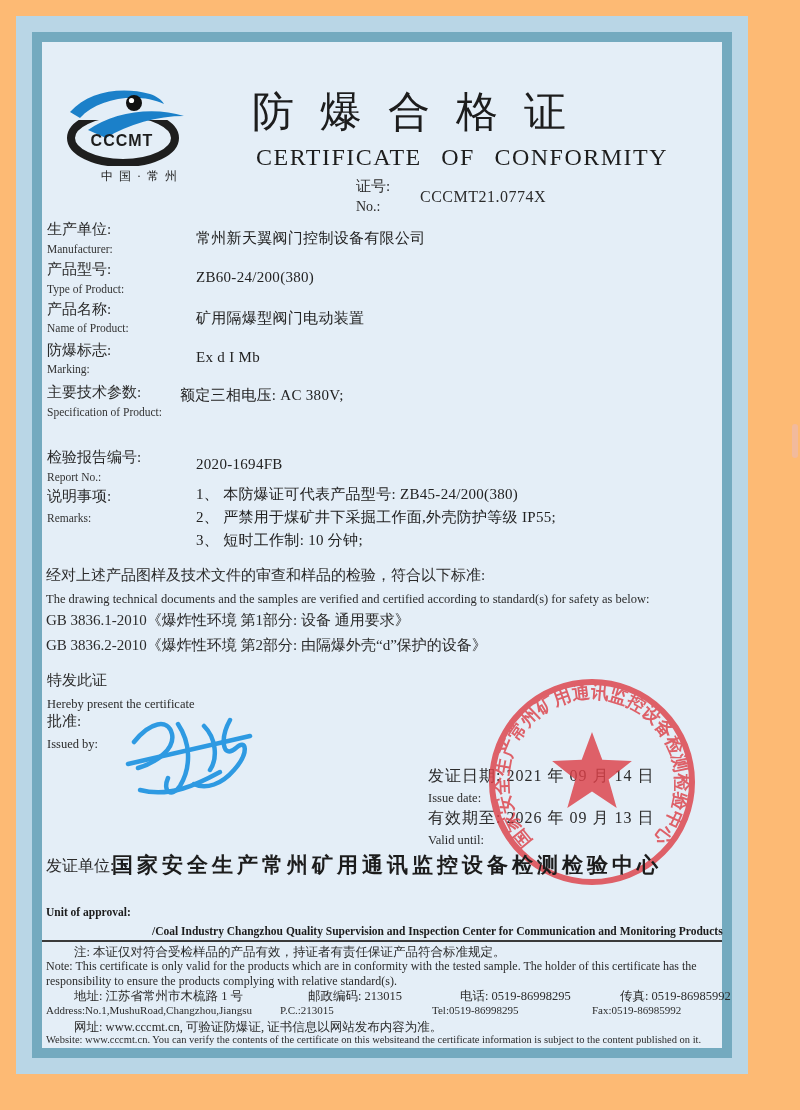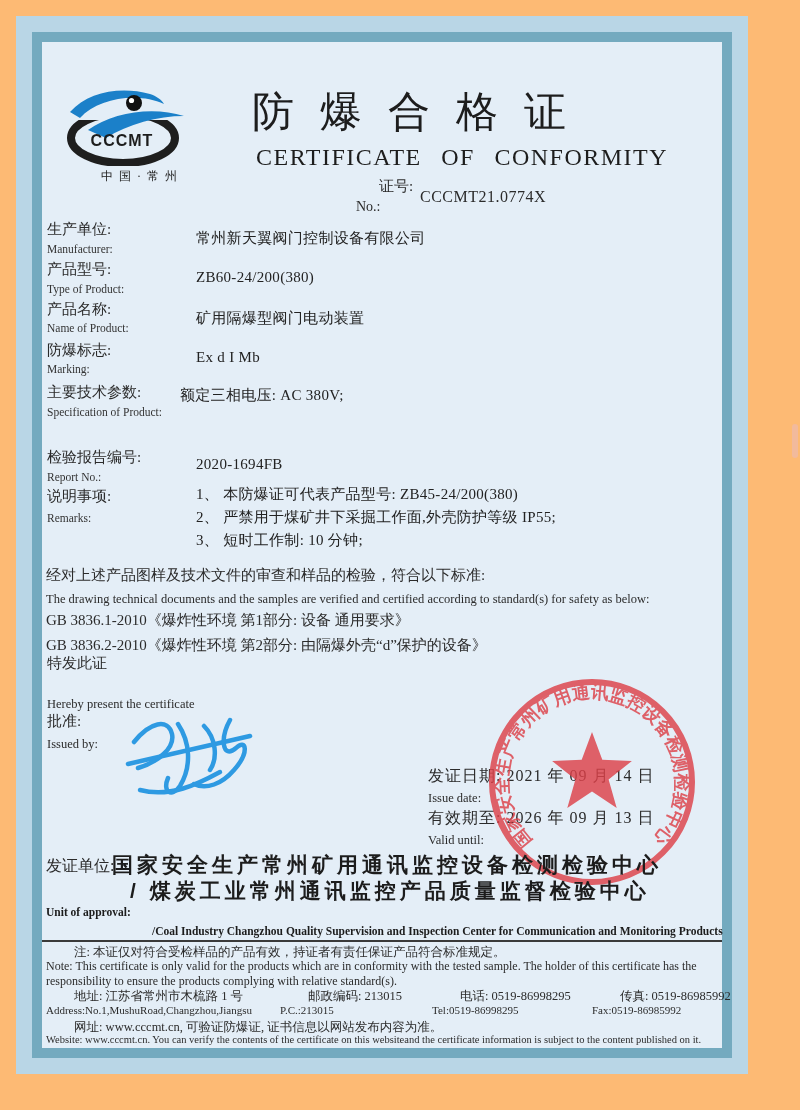--- a/index.html
+++ b/index.html
@@ -4,21 +4,21 @@
 <style>
   html,body{margin:0;padding:0;background:#ffffff;}
   .cert{position:relative;width:800px;height:1110px;background:#fdba74;overflow:hidden;
         font-family:"Liberation Serif","DejaVu Serif",serif;color:#2b2b2b;}
   .band1{position:absolute;left:16px;top:16px;width:732px;height:1058px;background:#b9d6e6;}
   .band2{position:absolute;left:32px;top:32px;width:700px;height:1026px;background:#74aabf;}
   .paper{position:absolute;left:42px;top:42px;width:680px;height:1006px;background:#e4eef7;}
   .abs{position:absolute;white-space:nowrap;}
   .title-zh{left:252px;top:84px;font-size:42px;letter-spacing:26px;color:#1d1d1d;font-weight:500;}
   .title-en{left:256px;top:144px;font-size:24px;letter-spacing:1.5px;word-spacing:12px;color:#1d1d1d;}
-  .certno-zh{left:356px;top:177px;font-size:15px;margin-left:23px;}
+  .certno-zh{left:356px;top:177px;font-size:15px;}
   .certno-en{left:356px;top:199px;font-size:14px;}
   .certno-val{left:420px;top:188px;font-size:16px;letter-spacing:.5px;}
   .lz{position:absolute;left:47px;font-size:15px;color:#2b2b2b;white-space:nowrap;}
   .le{position:absolute;left:47px;font-size:11.5px;color:#333;white-space:nowrap;}
   .val{position:absolute;left:196px;font-size:15px;color:#222;white-space:nowrap;letter-spacing:.3px;}
   .stmt-zh{left:46px;top:566px;font-size:15px;}
   .stmt-en{left:46px;top:592px;font-size:12.5px;}
   .gb{font-size:15px;left:46px;}
   .sec-zh{font-size:15px;left:47px;}
   .sec-en{font-size:12.5px;left:47px;}
@@ -92,21 +92,21 @@
   <div class="le" style="top:512px">Remarks:</div>
   <div class="val" style="top:485px">1、 本防爆证可代表产品型号: ZB45-24/200(380)</div>
   <div class="val" style="top:508px">2、 严禁用于煤矿井下采掘工作面,外壳防护等级 IP55;</div>
   <div class="val" style="top:531px">3、 短时工作制: 10 分钟;</div>
 
   <div class="abs stmt-zh">经对上述产品图样及技术文件的审查和样品的检验，符合以下标准:</div>
   <div class="abs stmt-en">The drawing technical documents and the samples are verified and certified according to standard(s) for safety as below:</div>
   <div class="abs gb" style="top:611px">GB 3836.1-2010《爆炸性环境 第1部分: 设备 通用要求》</div>
   <div class="abs gb" style="top:636px">GB 3836.2-2010《爆炸性环境 第2部分: 由隔爆外壳“d”保护的设备》</div>
 
-  <div class="abs sec-zh" style="top:654px">特发此证</div>
+  <div class="abs sec-zh" style="top:671px">特发此证</div>
   <div class="abs sec-en" style="top:697px">Hereby present the certificate</div>
   <div class="abs sec-zh" style="top:712px">批准:</div>
   <div class="abs sec-en" style="top:737px">Issued by:</div>
 
   <div class="abs date-zh" style="top:766px"><span>发证日期:</span> <span>2021 年 09 月 14 日</span></div>
   <div class="abs date-en" style="top:791px">Issue date:</div>
   <div class="abs date-zh" style="top:808px"><span>有效期至:</span> <span>2026 年 09 月 13 日</span></div>
   <div class="abs date-en" style="top:833px">Valid until:</div>
 
   <svg class="sig" width="150" height="95" viewBox="0 0 150 95">
@@ -124,21 +124,20 @@
     <circle cx="114" cy="114" r="100" fill="none" stroke="#dd4149" stroke-width="6"></circle>
     <path id="sealArc" d="M 54.6,173.4 A 84,84 0 1 1 173.4,173.4" fill="none"></path>
     <text fill="#dd4149" font-size="19" font-weight="bold" font-family="Liberation Serif, DejaVu Serif, serif">
       <textPath href="#sealArc" textLength="392" lengthAdjust="spacingAndGlyphs">国家安全生产常州矿用通讯监控设备检测检验中心</textPath>
     </text>
     <polygon points="114,64 124.3,91.8 153.9,93 130.6,111.4 138.7,140 114,123.5 89.3,140 97.4,111.4 74.1,93 103.7,91.8" fill="#dd4149"></polygon>
   </svg>
 
   <div class="abs appr-label">发证单位:</div>
   <div class="abs unit-zh" style="left:112px;top:851px">国家安全生产常州矿用通讯监控设备检测检验中心</div>
-  <div class="abs unit-zh" style="left:130px;top:877px">/ 煤炭工业常州通讯监控产品质量监督检验中心</div>
   <div class="abs unit-en" style="left:46px;top:906px">Unit of approval:</div>
   <div class="abs unit-en" style="left:152px;top:925px">/Coal Industry Changzhou Quality Supervision and Inspection Center for Communication and Monitoring Products</div>
 
   <div class="rule"></div>
 
   <div class="abs ft-zh" style="left:46px;top:944px">注: 本证仅对符合受检样品的产品有效，持证者有责任保证产品符合标准规定。</div>
   <div class="note-en">Note: This certificate is only valid for the products which are in conformity with the tested sample. The holder of this certificate has the responsibility to ensure the products complying with relative standard(s).</div>
 
   <div class="abs ft-zh" style="left:46px;top:988px">地址: 江苏省常州市木梳路 1 号</div>
   <div class="abs ft-zh" style="left:280px;top:988px">邮政编码: 213015</div>

